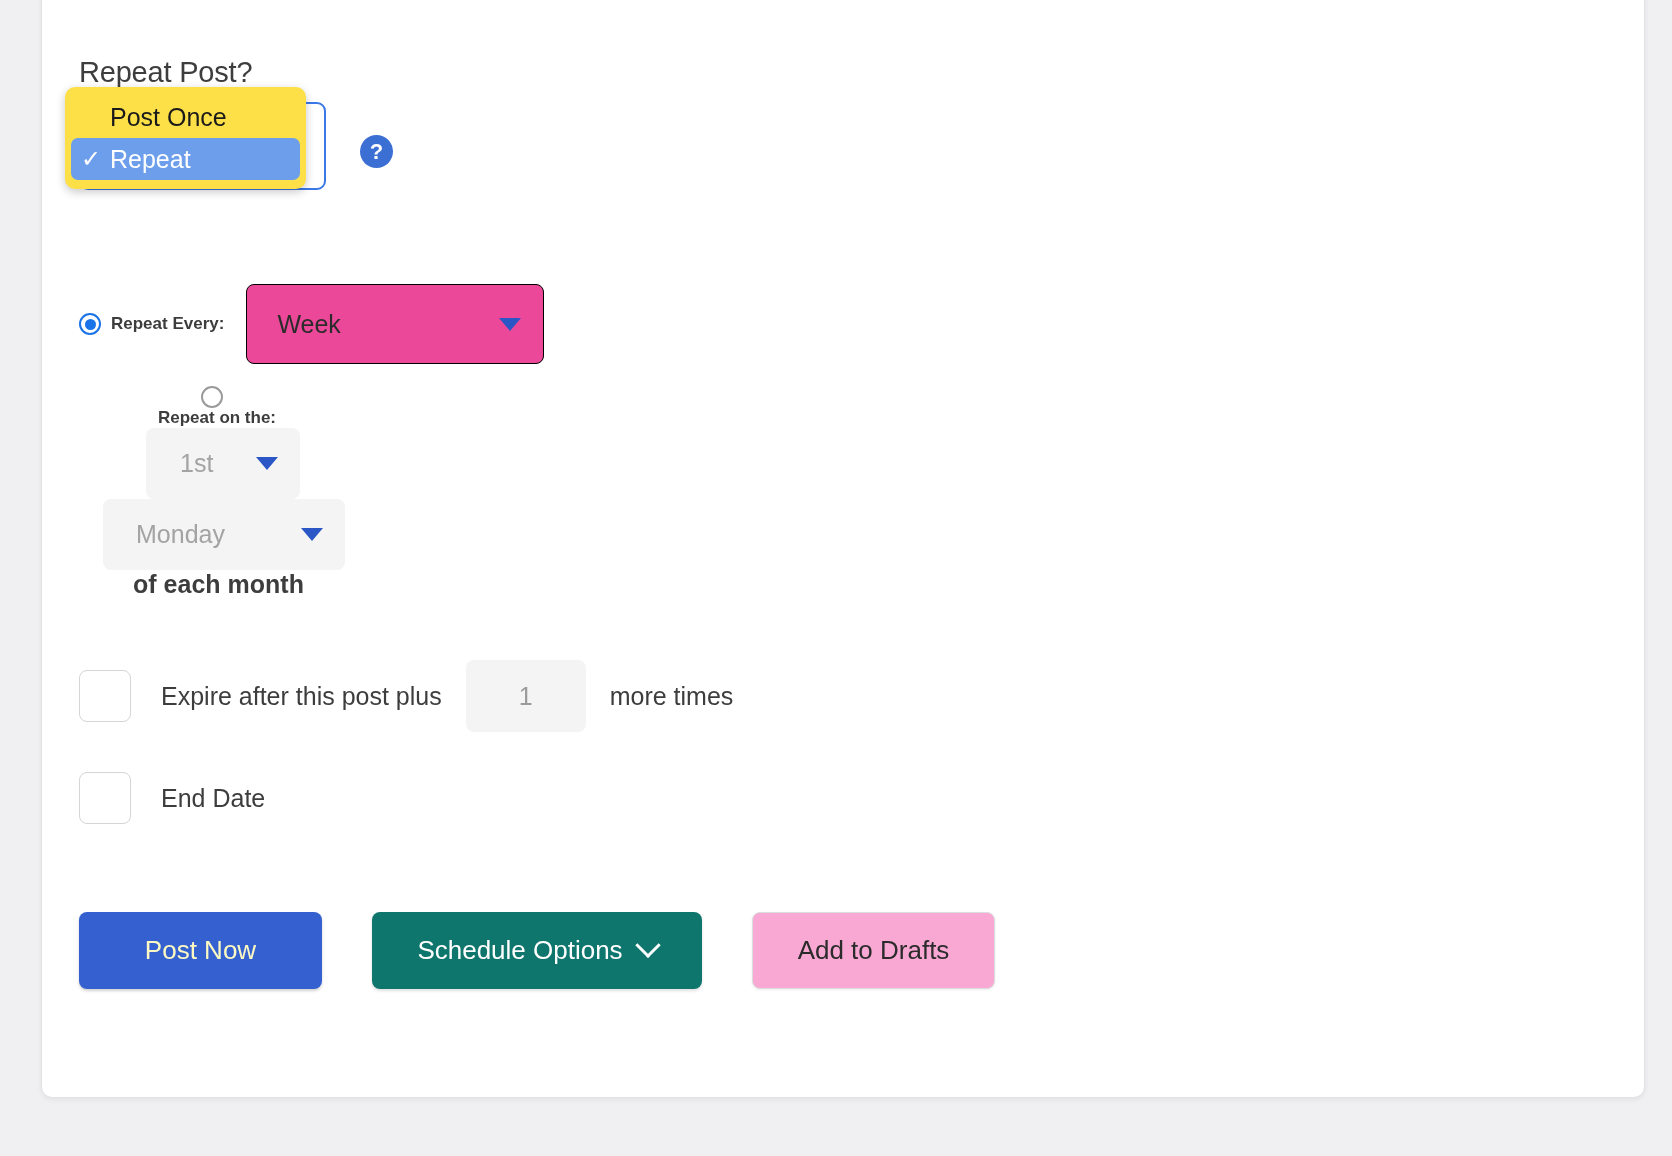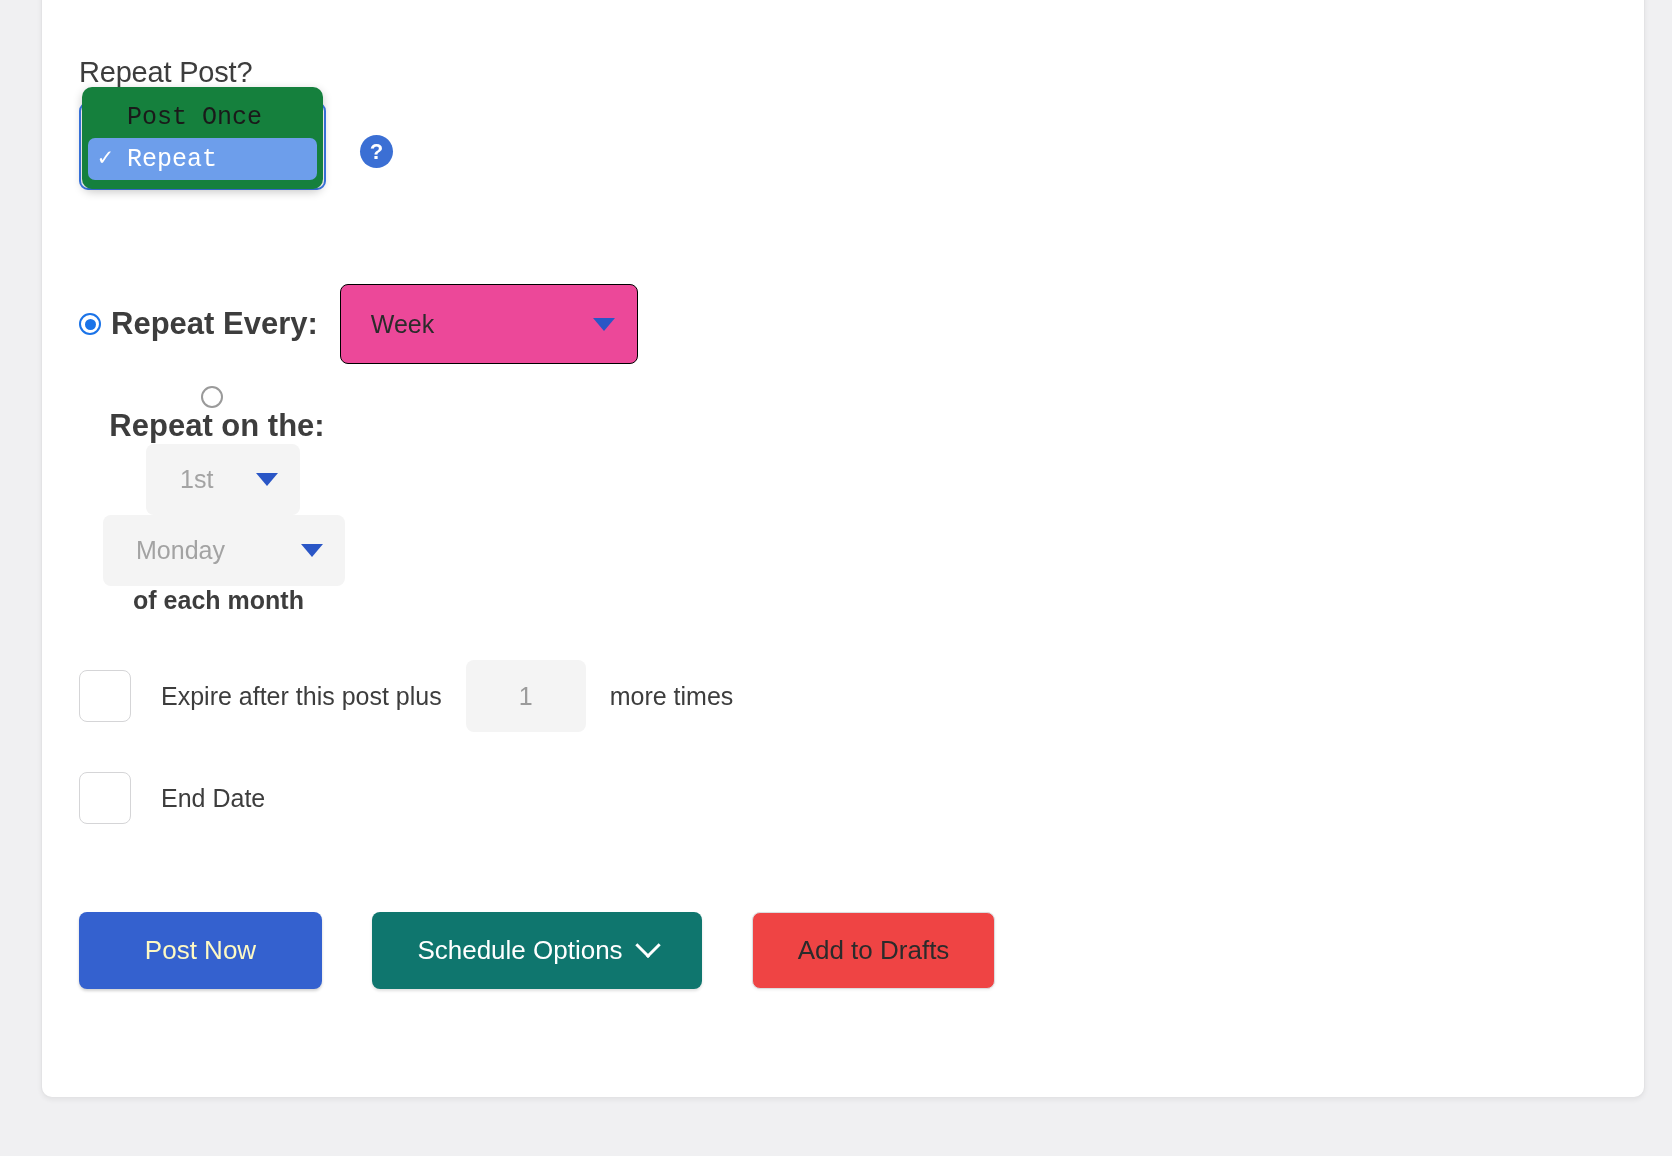--- a/index.html
+++ b/index.html
@@ -56,29 +56,28 @@
     height: 88px;
     background: #ffffff;
     border: 2px solid #3b78e7;
     border-radius: 9px;
     box-sizing: border-box;
   }
 
   
   .dropdown-menu {
     position: absolute;
-    left: 40px;
+    left: 23px;
     top: 99px;
     width: 241px;
-    background: #15803d;
+    background: #fde047;
     border-radius: 10px;
     box-shadow: 0 3px 10px rgba(0,0,0,0.22);
     padding: 9px 0 9px 0;
     box-sizing: border-box;
-    font-family: Liberation Mono, monospace;
   }
   .dropdown-item {
     display: flex;
     align-items: center;
     height: 42px;
     margin: 0 6px;
     border-radius: 7px;
     padding-left: 10px;
     box-sizing: border-box;
     font-size: 25px;
@@ -140,21 +139,21 @@
   .radio.checked::after {
     content: "";
     position: absolute;
     left: 3.5px; top: 3.5px;
     width: 11px; height: 11px;
     border-radius: 50%;
     background: #1a73e8;
   }
 
   .radio-label {
-    font-size: 31px;
+    font-size: 17px;
     font-weight: bold;
     color: #3d3d3d;
     margin-left: 10px;
     white-space: nowrap;
   }
 
   
   .sel {
     position: relative;
     display: flex;
@@ -280,21 +279,21 @@
     margin-left: 16px;
     width: 15px;
     height: 15px;
     border-right: 3px solid #ffffff;
     border-bottom: 3px solid #ffffff;
     transform: rotate(45deg) translate(-4px,-4px);
   }
   #btn-add-drafts {
     margin-left: 50px;
     width: 243px;
-    background: #ef4444;
+    background: #f9a8d4;
     color: #2b2b2b;
     border: 1px solid #dcdcde;
     box-shadow: 0 1px 3px rgba(0,0,0,0.07);
   }
 </style>
 </head>
 <body>
 
 <div class="card">
   <div class="card-inner">

